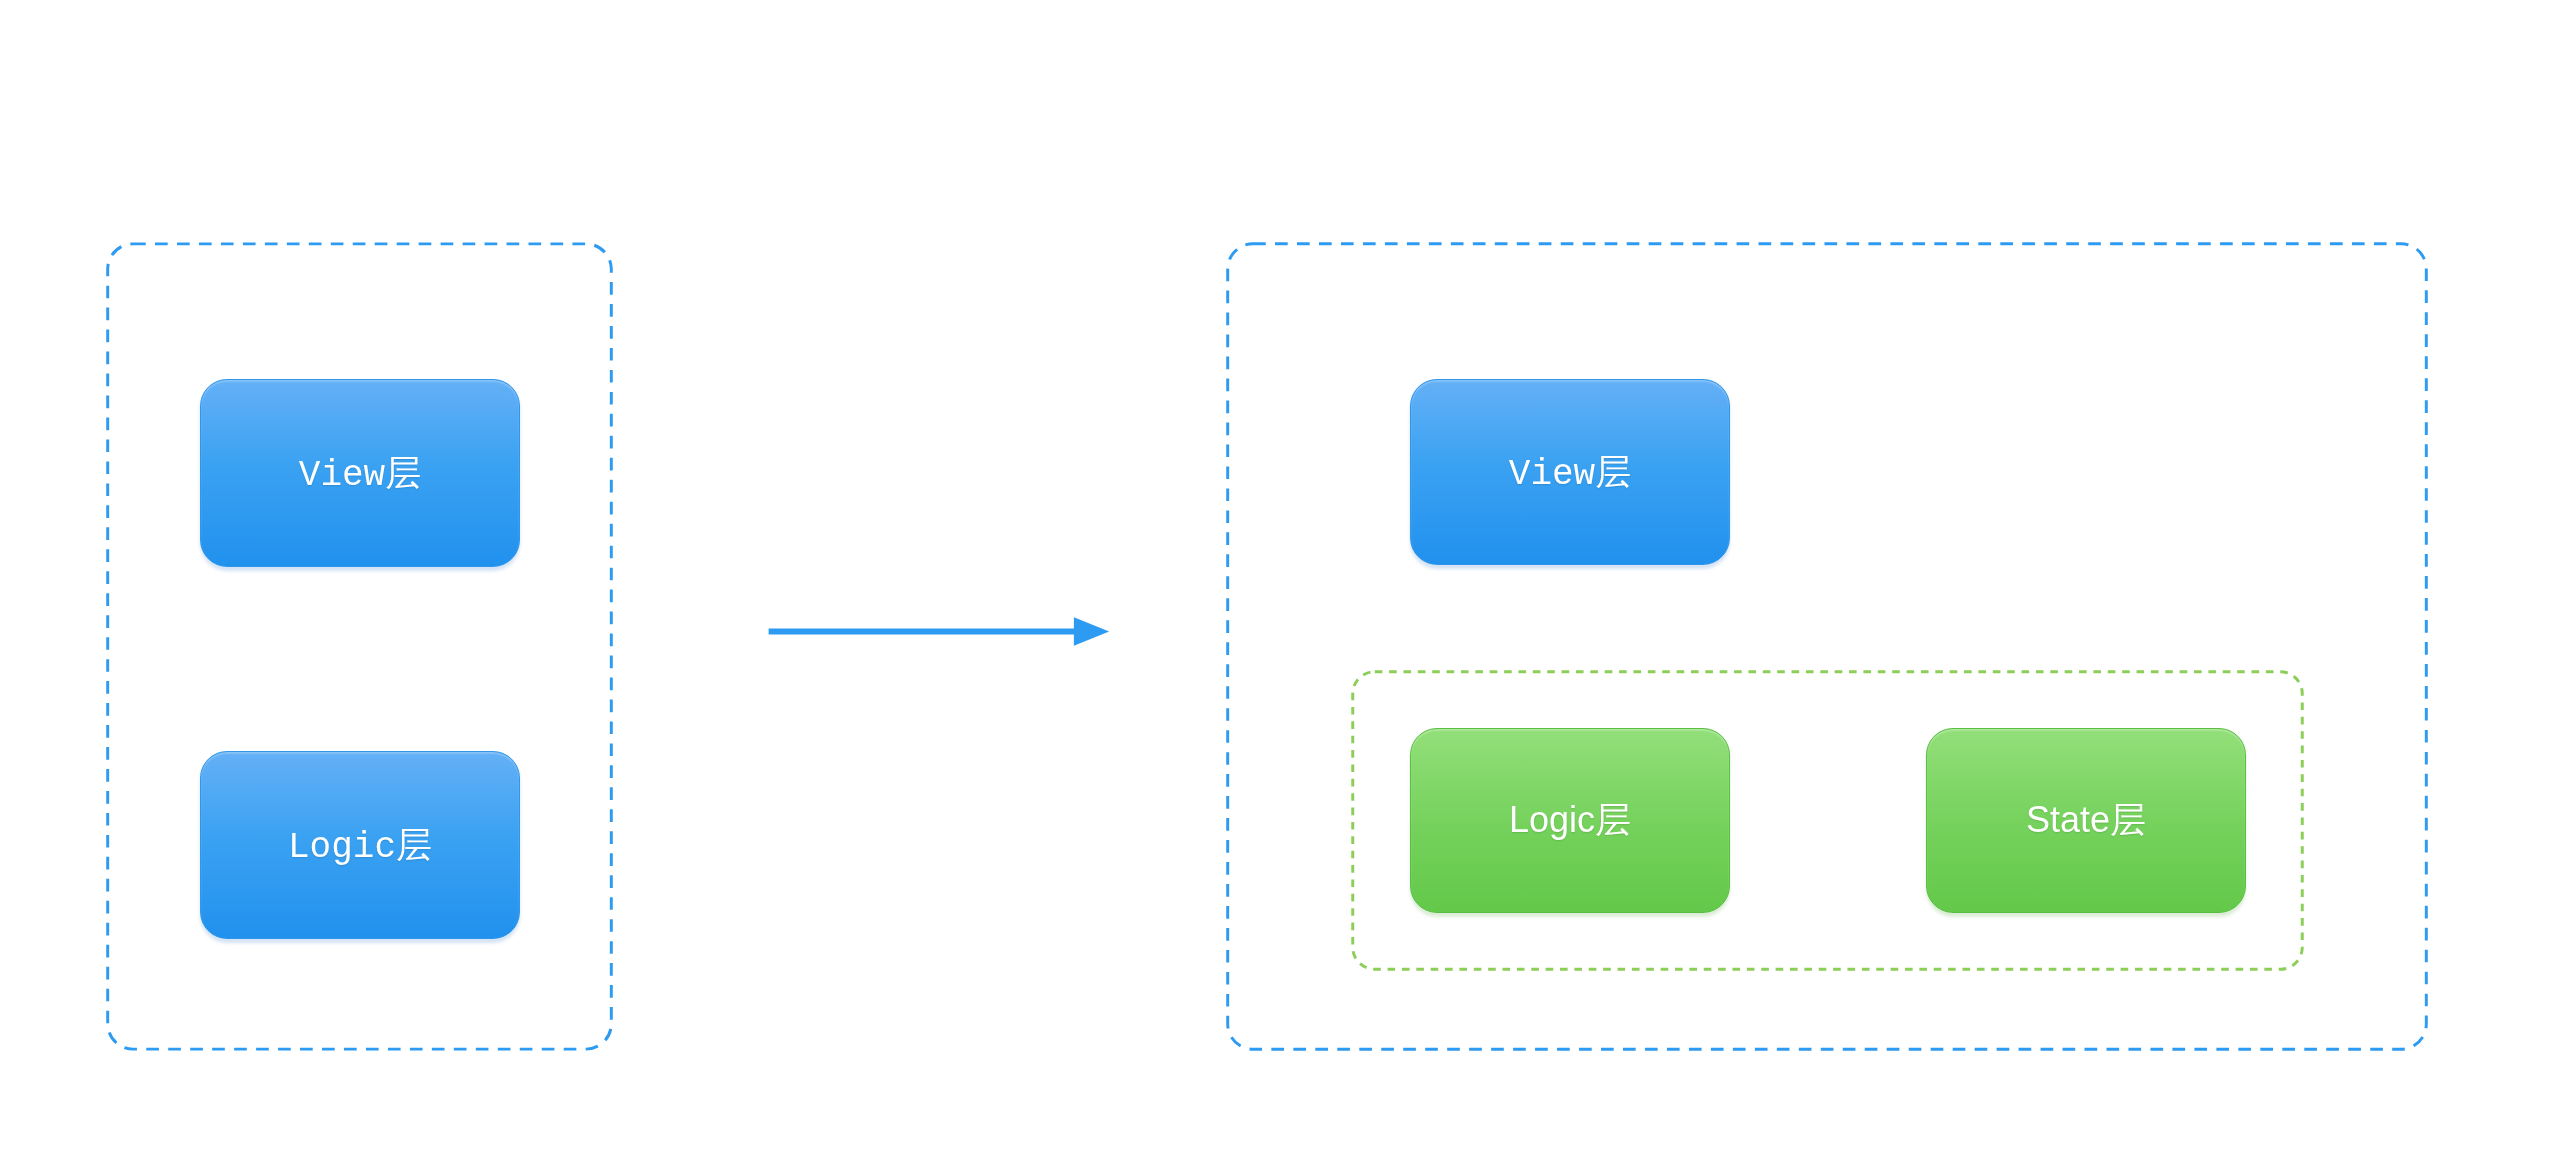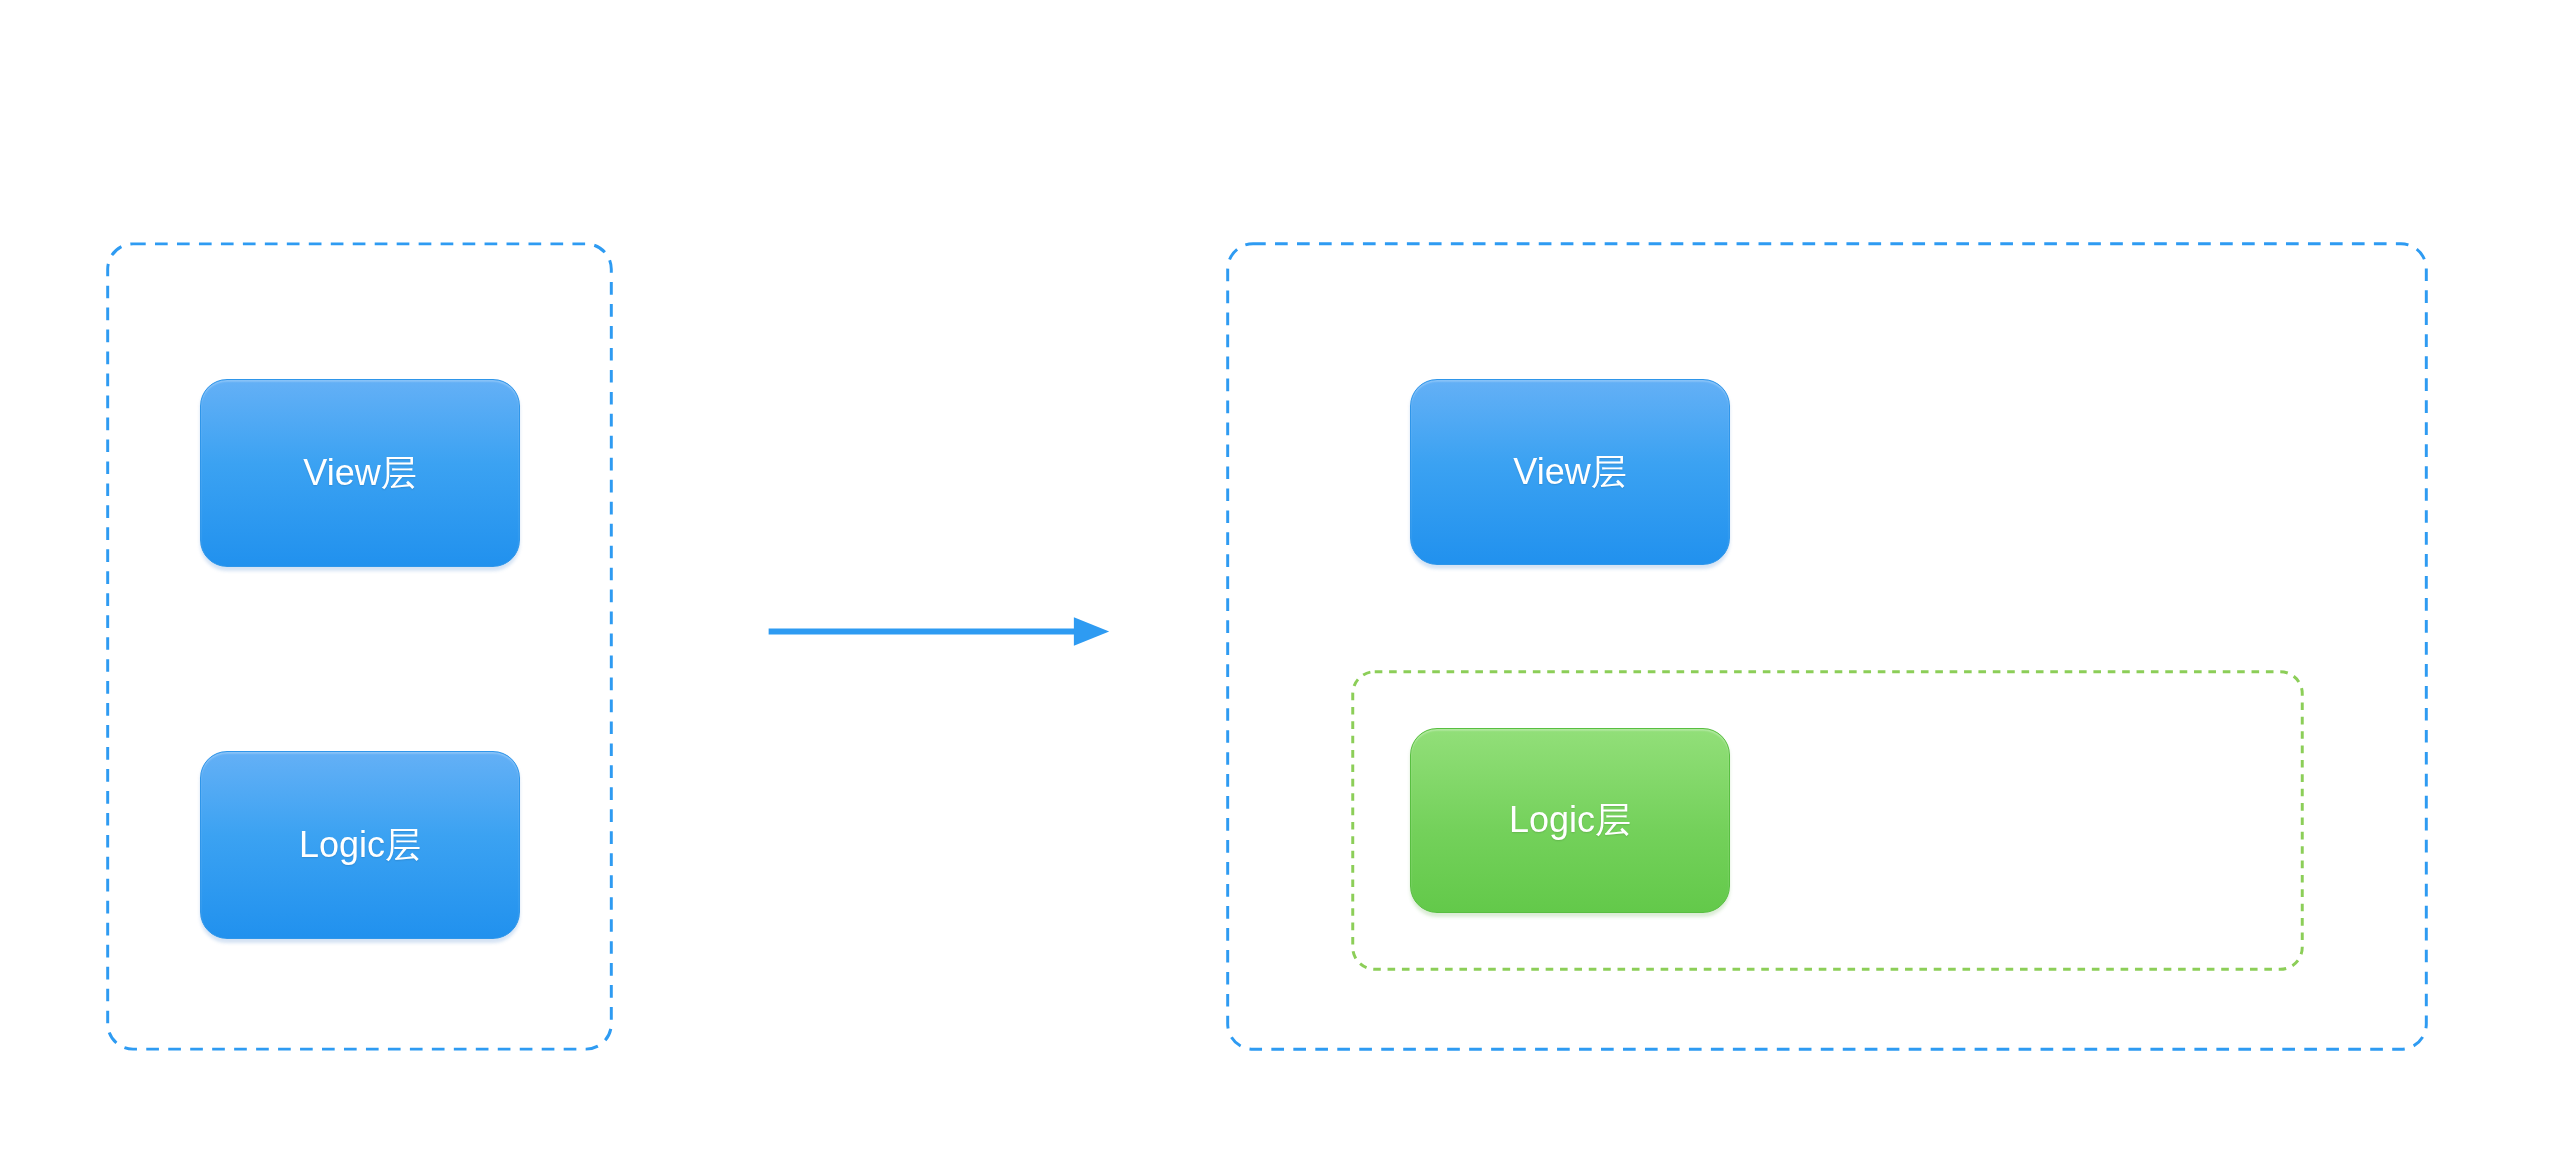--- a/index.html
+++ b/index.html
@@ -42,20 +42,21 @@
     color: #ffffff;
     font-size: 36px;
     border-radius: 27px;
     box-sizing: border-box;
     text-shadow: 0 0.8px 1.7px rgba(0,0,0,0.12);
   }
   .node.blue {
     background: linear-gradient(180deg, #64b0f6 0%, #3ba2f2 45%, #2191ee 100%);
     border: 1.7px solid #2f96ea;
     box-shadow: 0 3.4px 3.4px rgba(21, 101, 192, 0.18), inset 0 1.7px 1.7px rgba(255,255,255,0.25);
+    font-family: Liberation Mono, monospace;
   }
   .node.green {
     background: linear-gradient(180deg, #92df79 0%, #74d15b 55%, #63c94a 100%);
     border: 1.7px solid #58bf41;
     box-shadow: 0 3.4px 3.4px rgba(76, 160, 50, 0.20), inset 0 1.7px 1.7px rgba(255,255,255,0.30);
   }
   .node-view-before  { left: 200px;  top: 379px; width: 320px; height: 188px; }
   .node-logic-before { left: 200px;  top: 751px; width: 320px; height: 188px; }
   .node-view-after   { left: 1410px; top: 379px; width: 320px; height: 186px; }
   .node-logic-after  { left: 1410px; top: 728px; width: 320px; height: 185px; }
@@ -111,15 +112,18 @@
   <div class="group group-state">
     <svg width="953" height="301" viewBox="0 0 1127 356" aria-hidden="true">
       <rect x="2" y="2" width="1123" height="352" rx="26" ry="26" fill="none" stroke="#8cce58" stroke-width="3.5" stroke-dasharray="9 8"></rect>
     </svg>
   </div>
 
   <div class="node green node-logic-after">
     <span>Logic层</span>
   </div>
 
+  <div class="node green node-state-after">
+    <span>State层</span>
+  </div>
 
 </div>
 
 
 </body></html>

